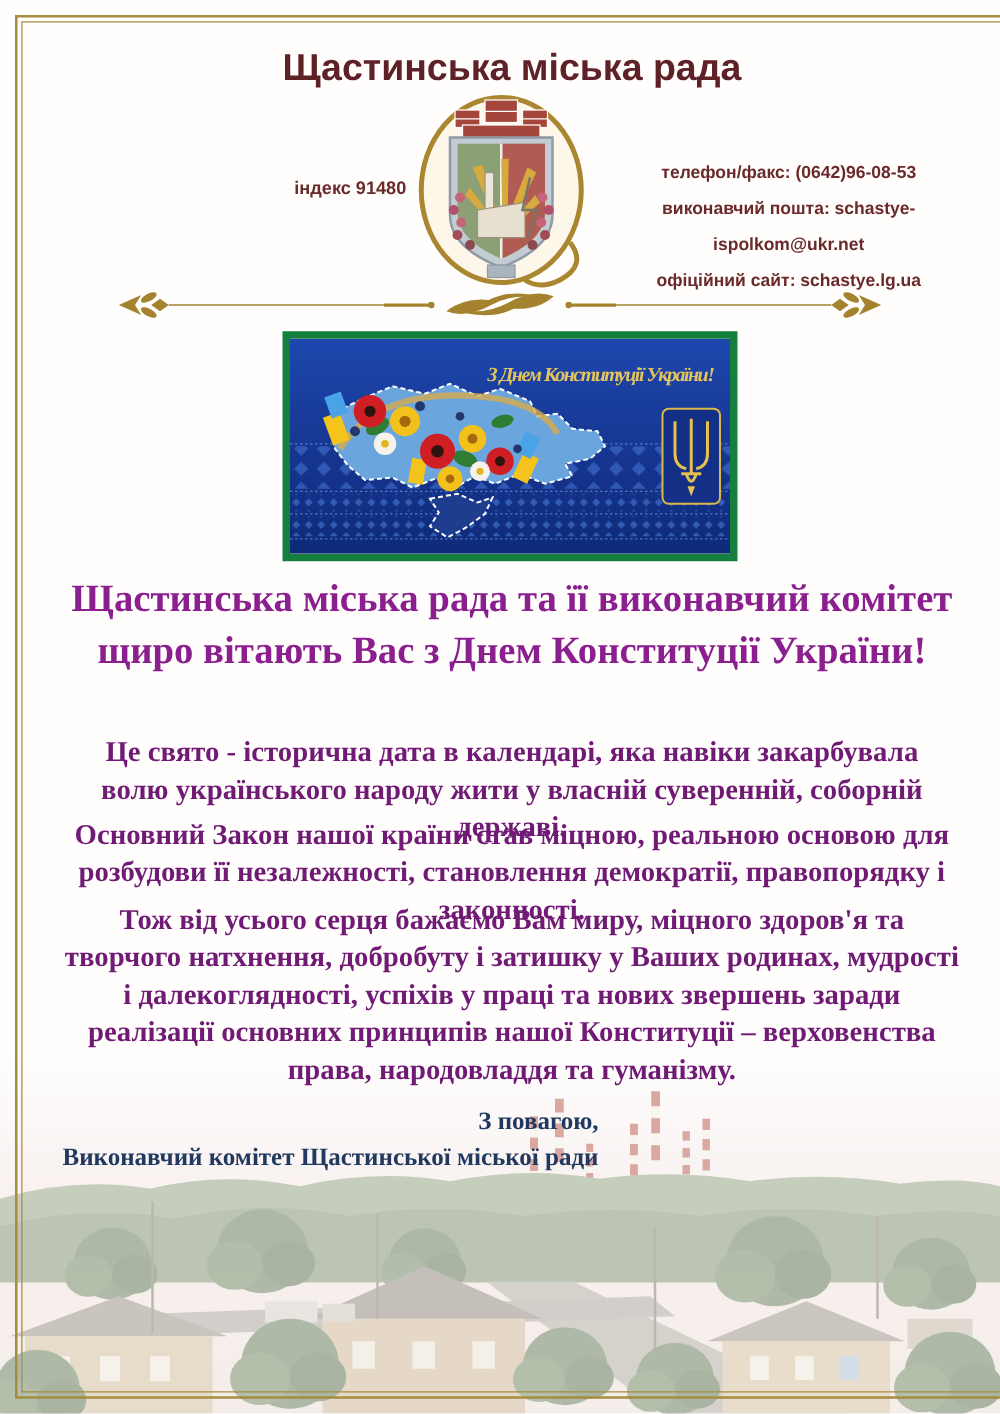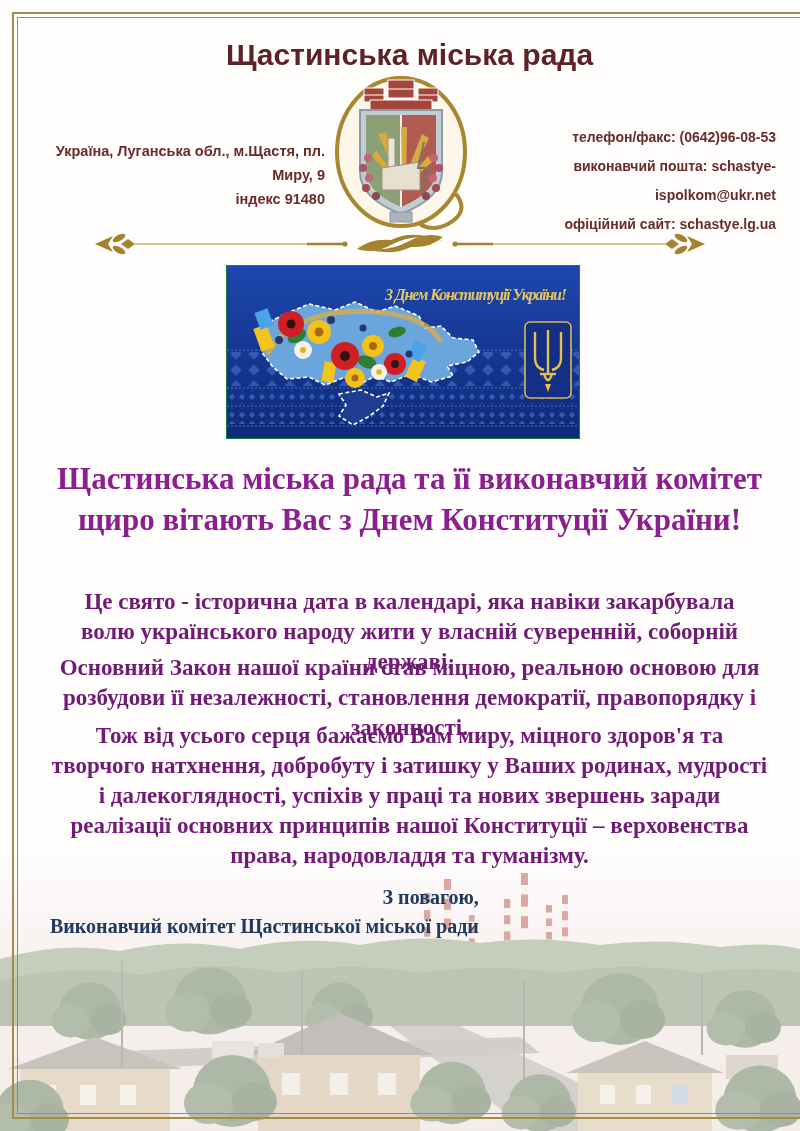--- a/index.html
+++ b/index.html
@@ -27,27 +27,27 @@
     position:absolute;top:38px;left:0;width:100%;
     text-align:center;font-size:30px;font-weight:bold;color:#5e2126;
     letter-spacing:0px;margin:0;
   }
   .coat{position:absolute;left:328px;top:72px;width:146px;height:160px;}
   .contact-left{
     position:absolute;top:139px;left:35px;width:290px;text-align:right;
     color:#6a2a2a;font-weight:bold;font-size:14.5px;line-height:24px;
   }
   .contact-right{
-    position:absolute;top:123px;left:486px;width:290px;text-align:right;
+    position:absolute;top:123px;left:486px;width:290px;text-align:center;
     color:#6a2a2a;font-weight:bold;font-size:14px;line-height:29px;
   }
   .divider{position:absolute;left:95px;top:228px;width:610px;height:32px;}
   .banner{
     position:absolute;left:226px;top:265px;width:352px;height:172px;
-    border:1px solid #15803d;
+    border:6px solid #15803d;
     text-align:right;
   }
   .script{font-family:"Liberation Serif", serif;font-weight:bold;}
   .greeting{
     position:absolute;top:458px;left:0;width:100%;text-align:center;
     color:#8b1f8f;font-size:31px;line-height:41px;margin:0;
   }
   .para{
     position:absolute;left:40px;right:40px;text-align:center;
     color:#701a75;font-size:23px;line-height:30px;margin:0 auto;
@@ -196,21 +196,20 @@
             <circle cx="108" cy="116" r="4" fill="#a24b55"></circle>
           <circle cx="48" cy="124" r="4" fill="#8a4a4f"></circle>
             <circle cx="98" cy="124" r="4" fill="#8a4a4f"></circle>
         </g>
 
         <rect x="62" y="140" width="22" height="10" fill="#aab4bd" stroke="#8f9aa4" stroke-width="1"></rect>
       </svg>
     </div>
 
     <div class="contact-left">
-      <div>Україна, Луганська обл., м.Щастя, пл. Миру, 9</div>
       <div>індекс 91480</div>
     </div>
 
     <div class="contact-right">
       <div>телефон/факс: (0642)96-08-53</div>
       <div>виконавчий пошта: schastye-ispolkom@ukr.net</div>
       <div>офіційний сайт: schastye.lg.ua</div>
     </div>
 
     <div class="divider">

